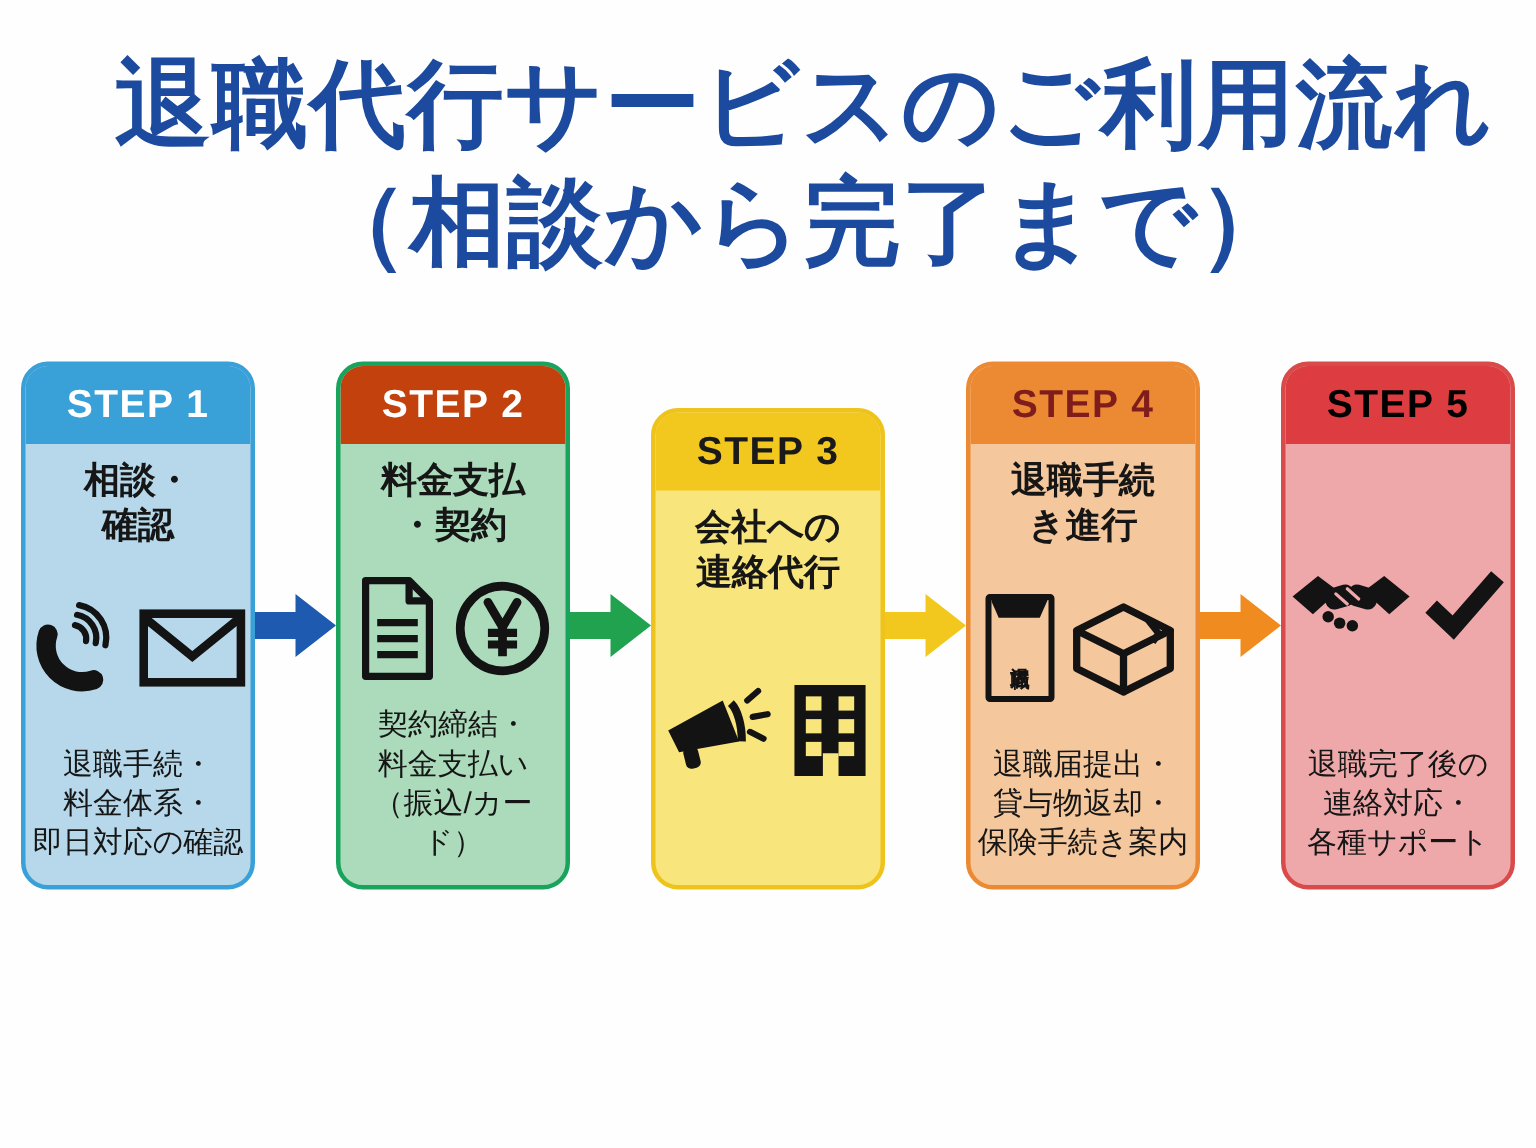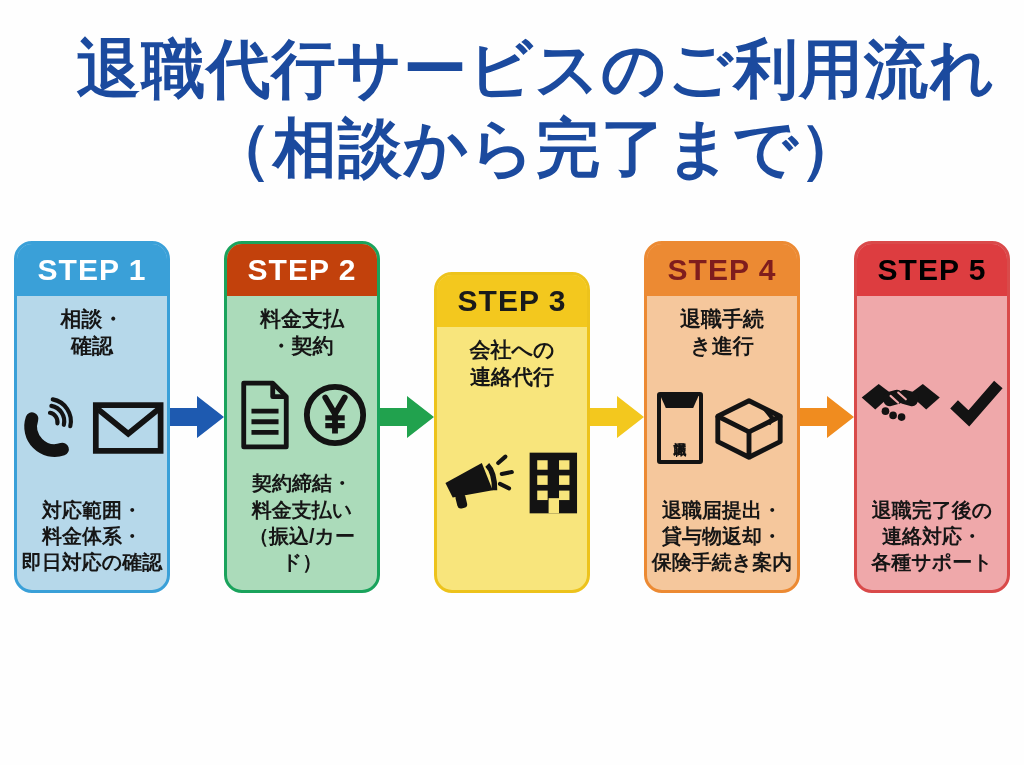--- a/index.html
+++ b/index.html
@@ -35,50 +35,50 @@
     flex-direction: column;
     overflow: hidden;
     box-sizing: border-box;
   }
   .step-header {
     height: 52px;
     flex: 0 0 52px;
     display: flex;
     align-items: center;
     justify-content: center;
-    font-size: 30px;
+    font-size: 26px;
     font-weight: 800;
     letter-spacing: 1px;
   }
   .step-body {
     flex: 1 1 auto;
     display: flex;
     flex-direction: column;
     align-items: center;
     padding: 10px 3px 14px 3px;
   }
   .step-title {
-    font-size: 21px;
+    font-size: 24px;
     font-weight: 800;
     line-height: 1.28;
     color: #161616;
     white-space: pre-line;
     text-align: center;
   }
   .step-icons {
     flex: 1 1 auto;
     width: 100%;
     display: flex;
     align-items: center;
     justify-content: center;
     gap: 7px;
   }
   .step-desc {
     font-size: 20px;
-    font-weight: 700;
+    font-weight: 400;
     line-height: 1.32;
     color: #161616;
     white-space: pre-line;
     text-align: center;
   }
   
   .c1 { background: #b6d8ea; border-color: #3aa0d8; }
   .c1 .step-header { background: #3aa0d8; color: #ffffff; }
   .c2 { background: #abdbba; border-color: #1aa35c; }
   .c2 .step-header { background: #c2410c; color: #ffffff; }
@@ -149,21 +149,21 @@
           <path d="M13 25 a26 26 0 0 0 33 33" fill="none" stroke="#131313" stroke-width="14" stroke-linecap="round"></path>
           <path d="M32.5 18.5 A10 10 0 0 1 40.5 30" fill="none" stroke="#131313" stroke-width="4.5" stroke-linecap="round"></path>
           <path d="M34 11 A17 17 0 0 1 47.5 31.5" fill="none" stroke="#131313" stroke-width="4.5" stroke-linecap="round"></path>
           <path d="M35.5 4 A24 24 0 0 1 54.5 33" fill="none" stroke="#131313" stroke-width="4.5" stroke-linecap="round"></path>
         </svg>
         <svg class="ic" width="74" height="56" viewBox="0 0 76 56">
           <rect x="4" y="4" width="68" height="48" fill="none" stroke="#131313" stroke-width="6"></rect>
           <path d="M6 8 L38 34 L70 8" fill="none" stroke="#131313" stroke-width="6"></path>
         </svg>
       </div>
-      <div class="step-desc">対応範囲・
+      <div class="step-desc">退職手続・
 料金体系・
 即日対応の確認</div>
     </div>
   </div>
 
   <div class="arrow-gap">
     <svg class="block-arrow a1" viewBox="0 0 54 44">
       <polygon points="0,13 27,13 27,1 54,22 27,43 27,31 0,31"></polygon>
     </svg>
   </div>

